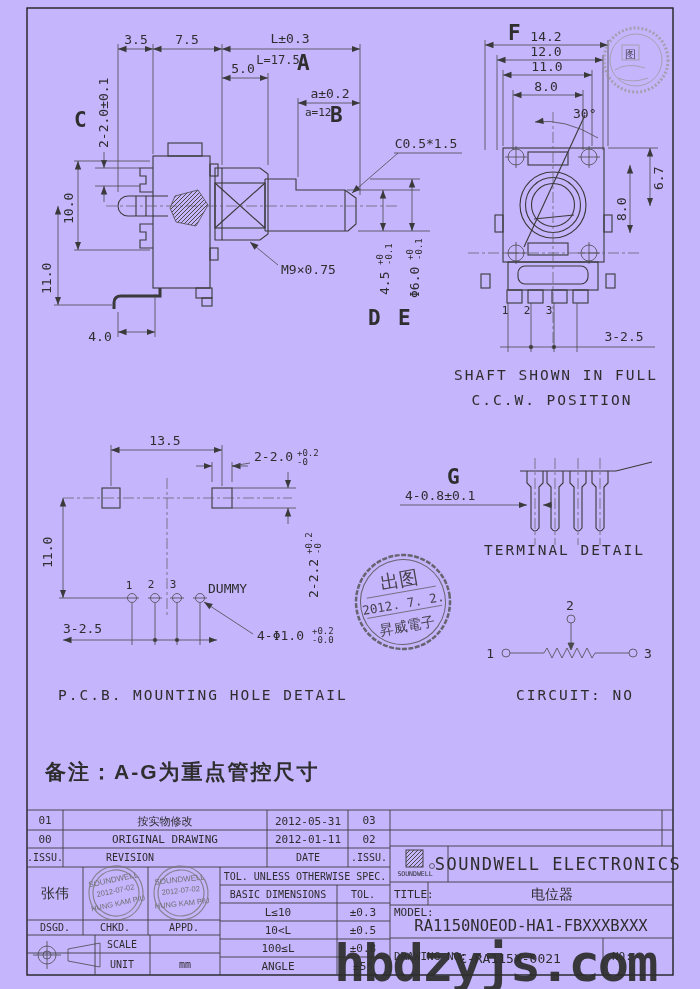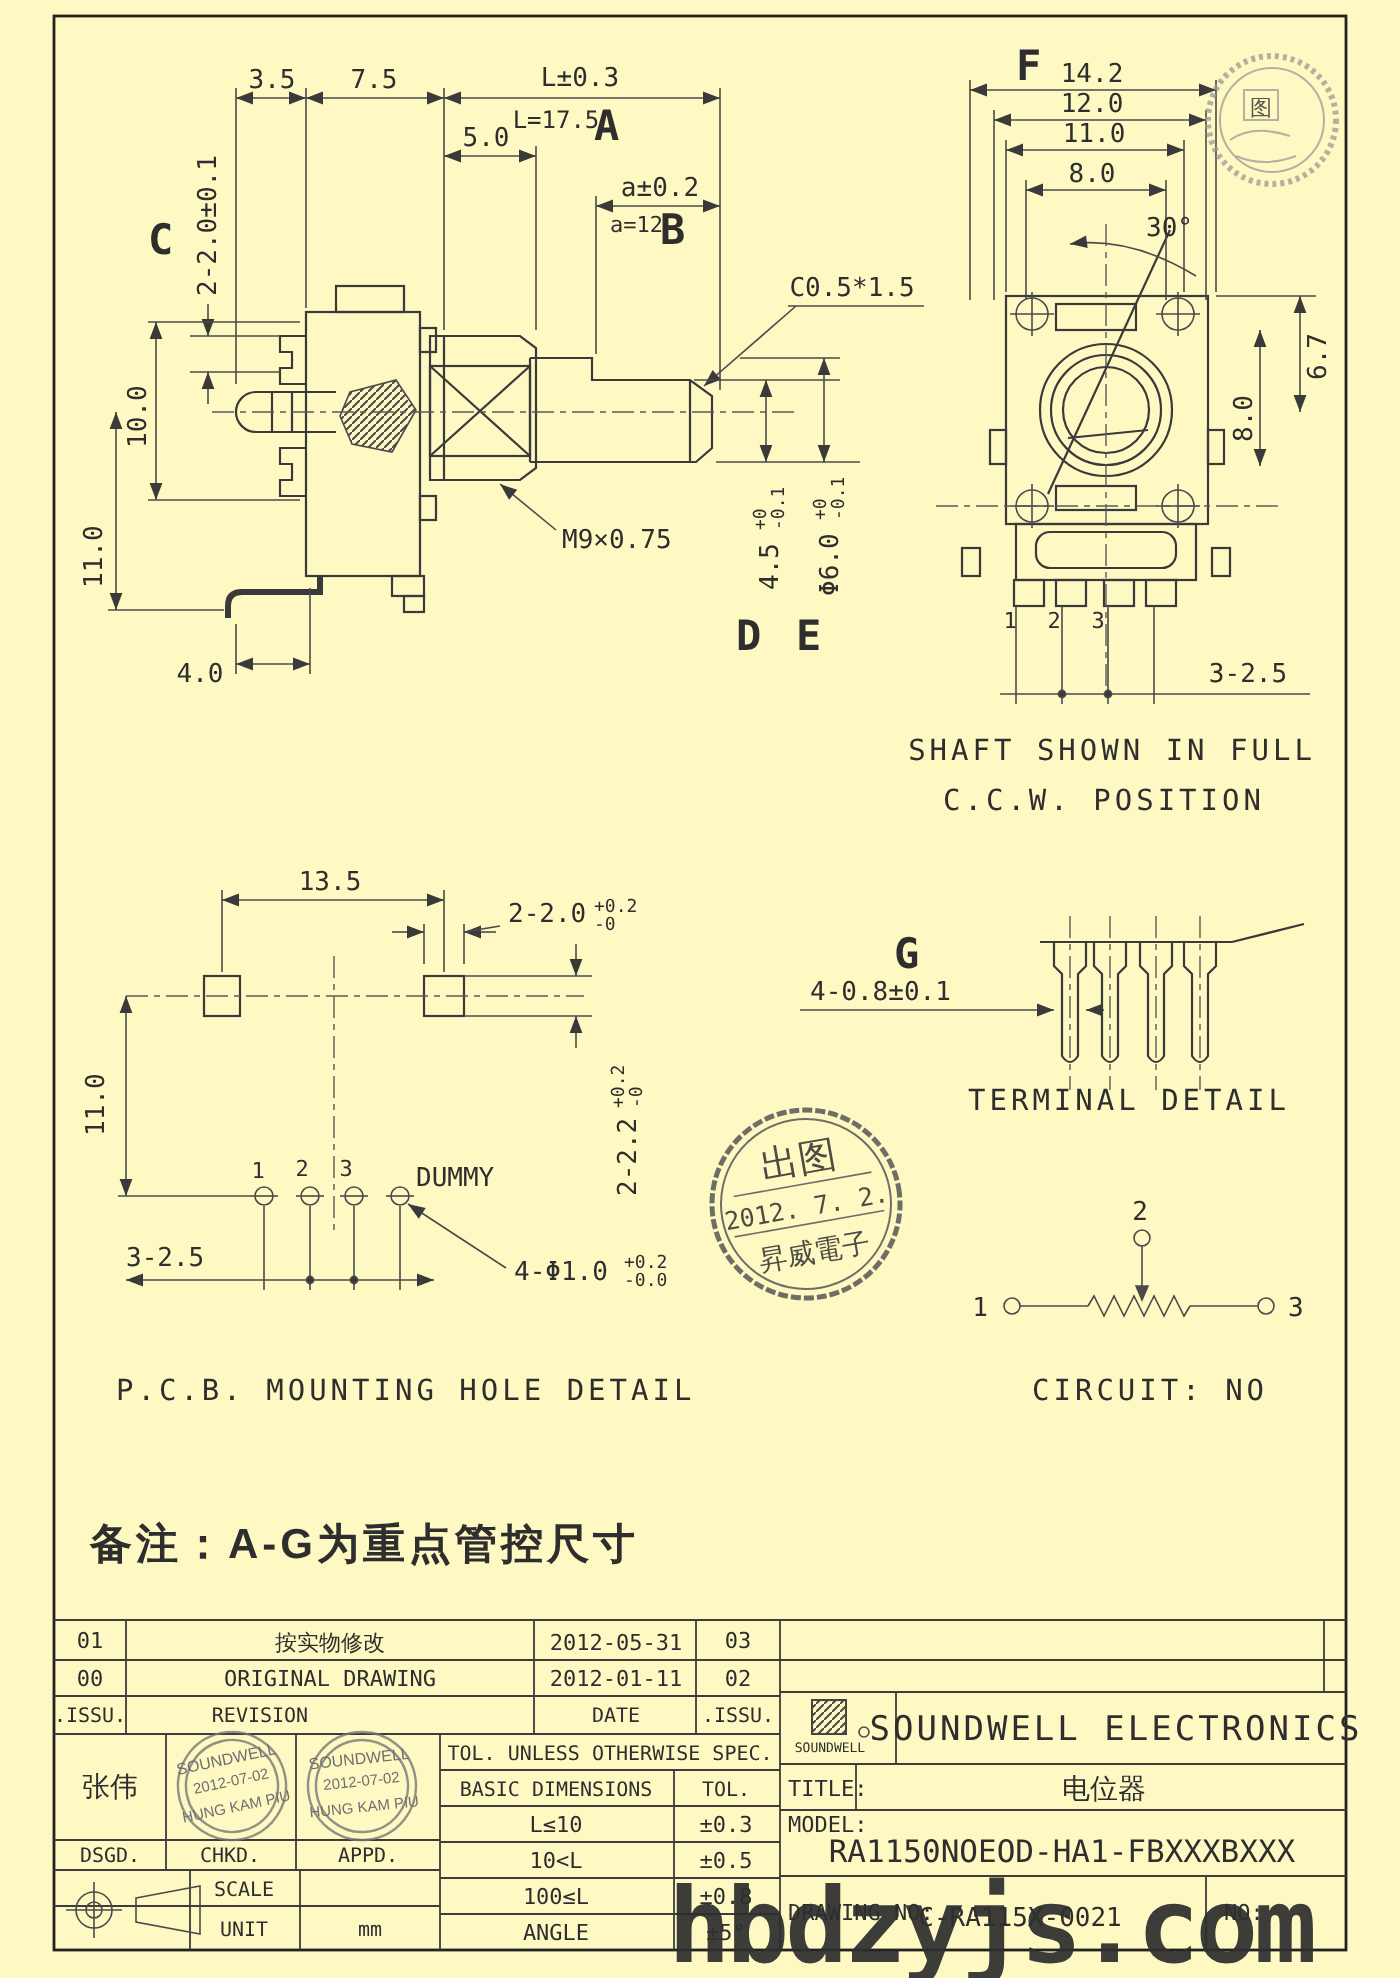--- a/index.html
+++ b/index.html
@@ -1,16 +1,16 @@
 <!DOCTYPE html>
 <html><head>
 <meta charset="utf-8">
 <style>
   html,body{margin:0;padding:0;background:#e8e7e3;}
-  #sheet{position:relative;width:700px;height:989px;background:#fef9c3;overflow:hidden;
+  #sheet{position:relative;width:700px;height:989px;background:#c4b5fd;overflow:hidden;
          font-family:"Liberation Sans",sans-serif;}
   svg{position:absolute;left:0;top:0;}
   text{fill:#2e2e2e;font-family:"DejaVu Sans Mono",monospace;}
   .dt{font-size:13px;}
   .dtm{font-size:12px;}
   .dts{font-size:9px;}
   .big{font-size:21px;font-weight:bold;font-family:"DejaVu Sans Mono",monospace;}
   .cap{font-size:14.5px;letter-spacing:2px;}
   .num{font-size:11px;}
   .tbl{font-size:11px;}

